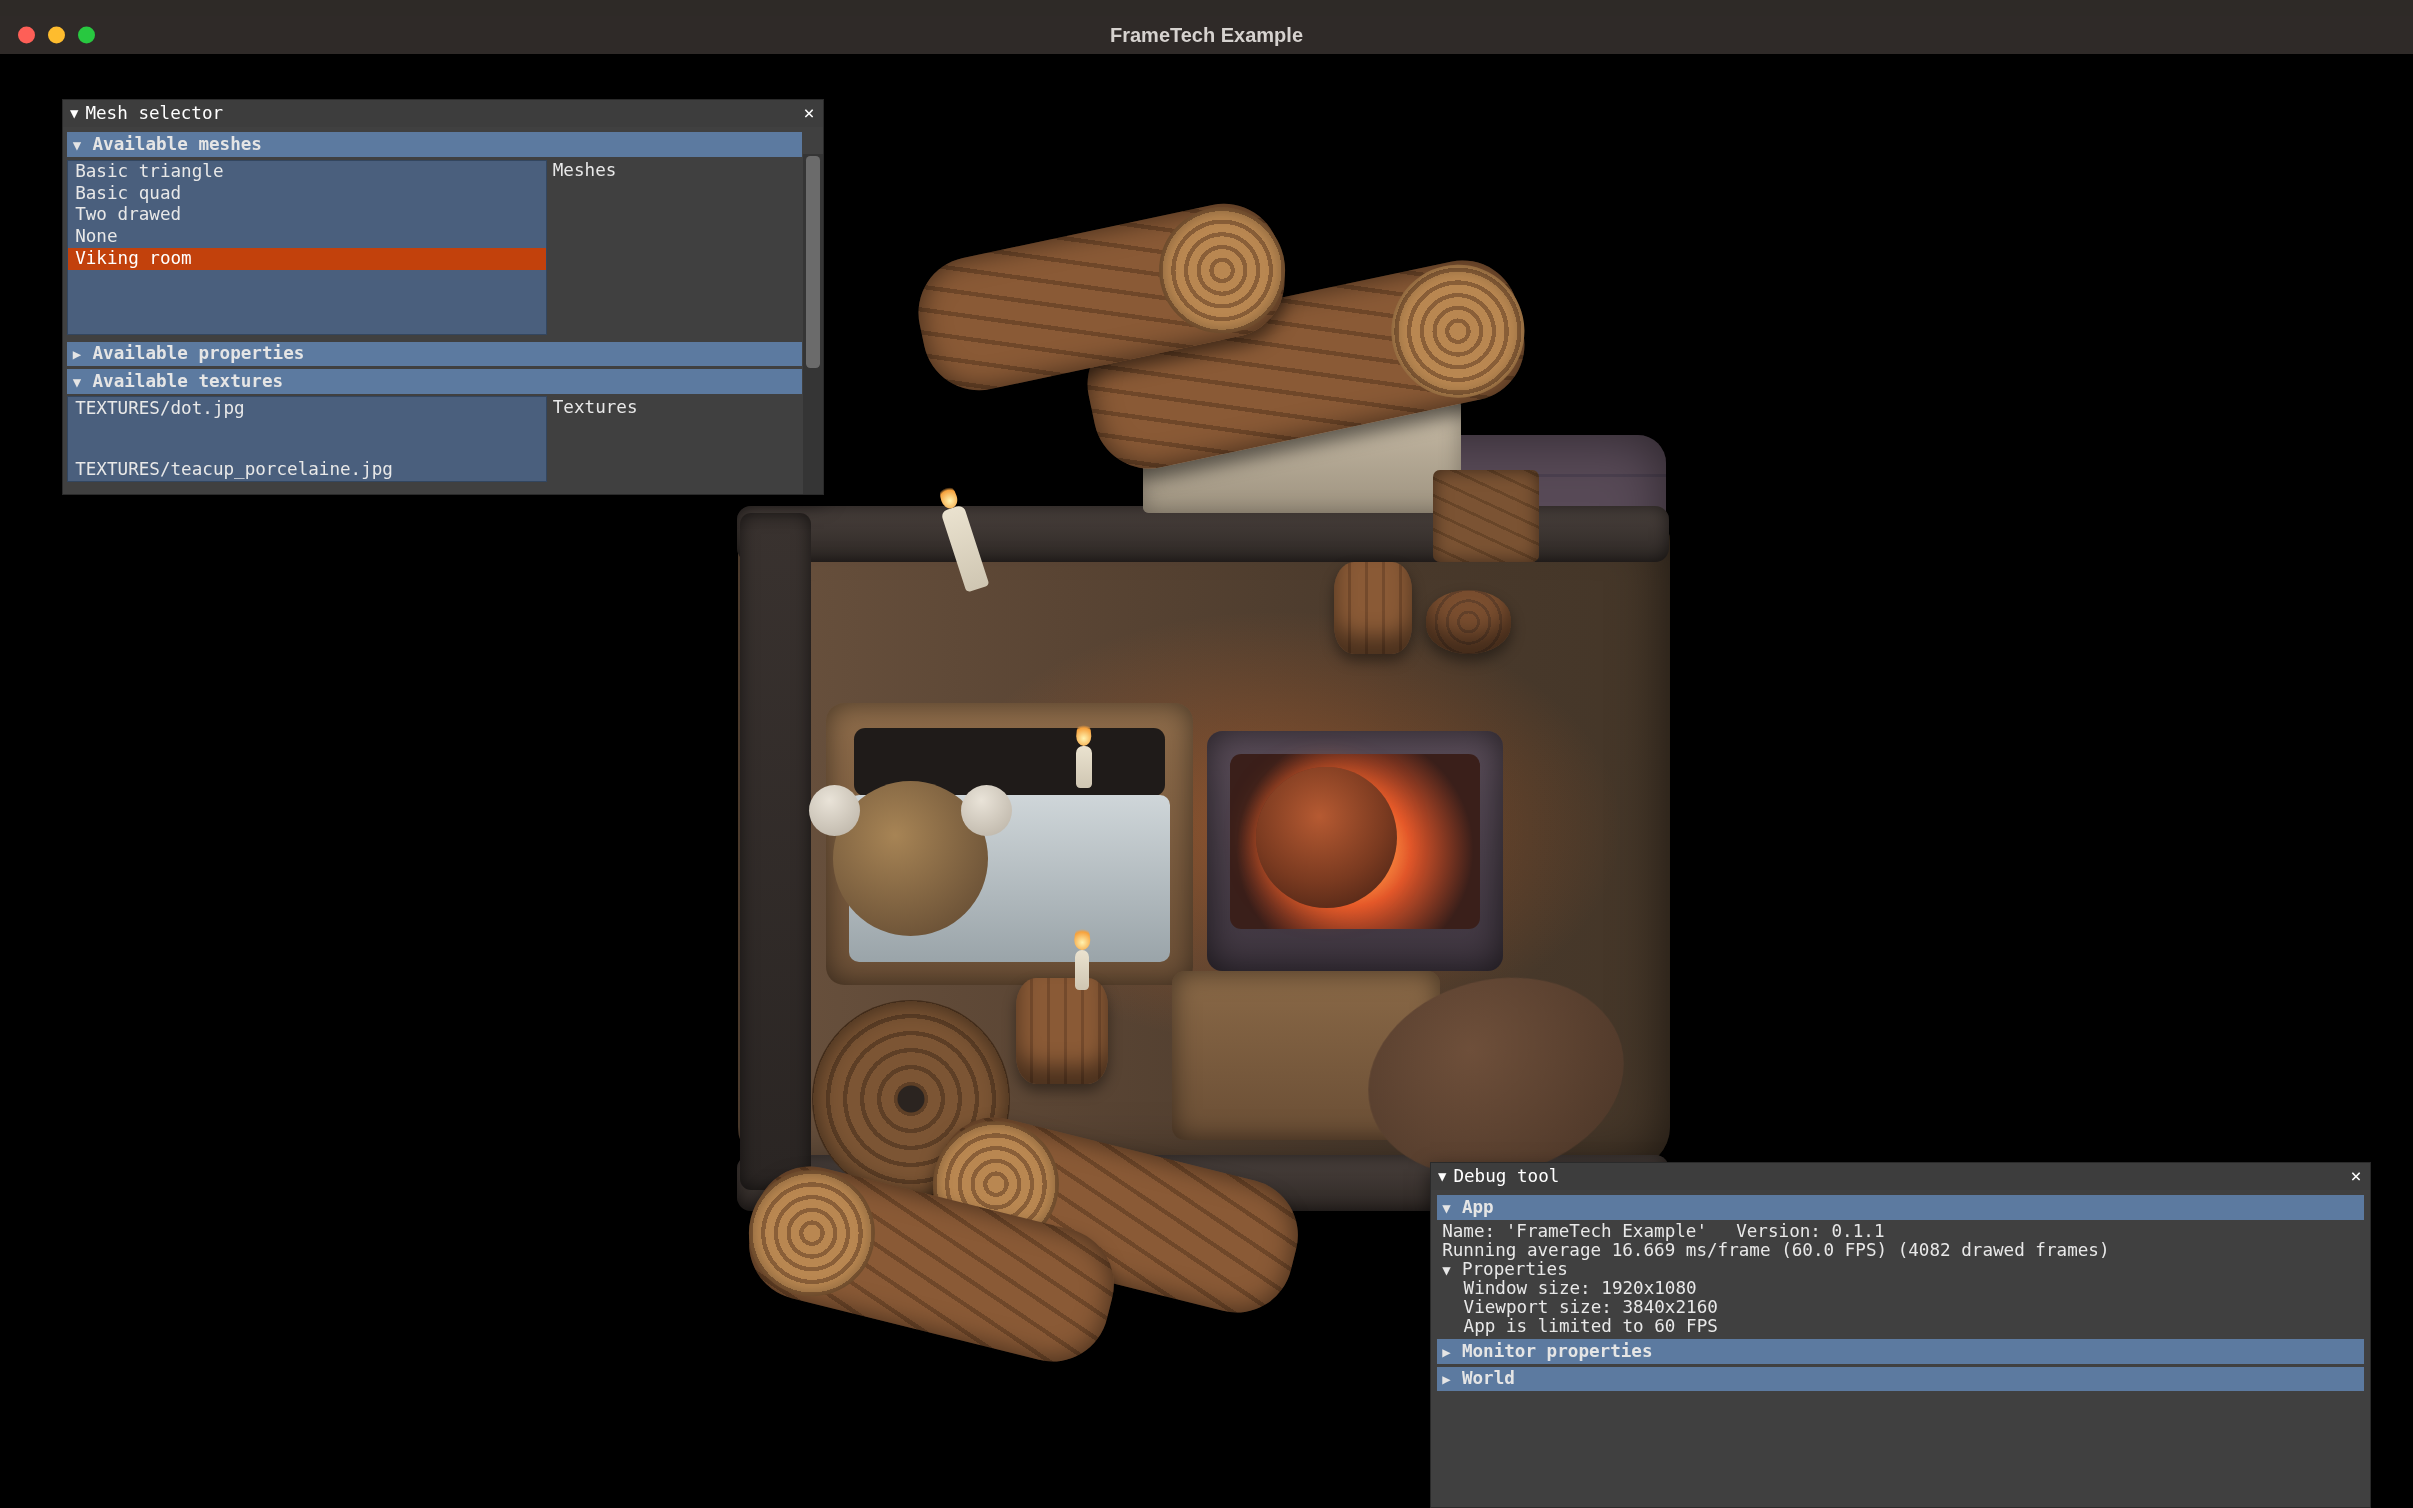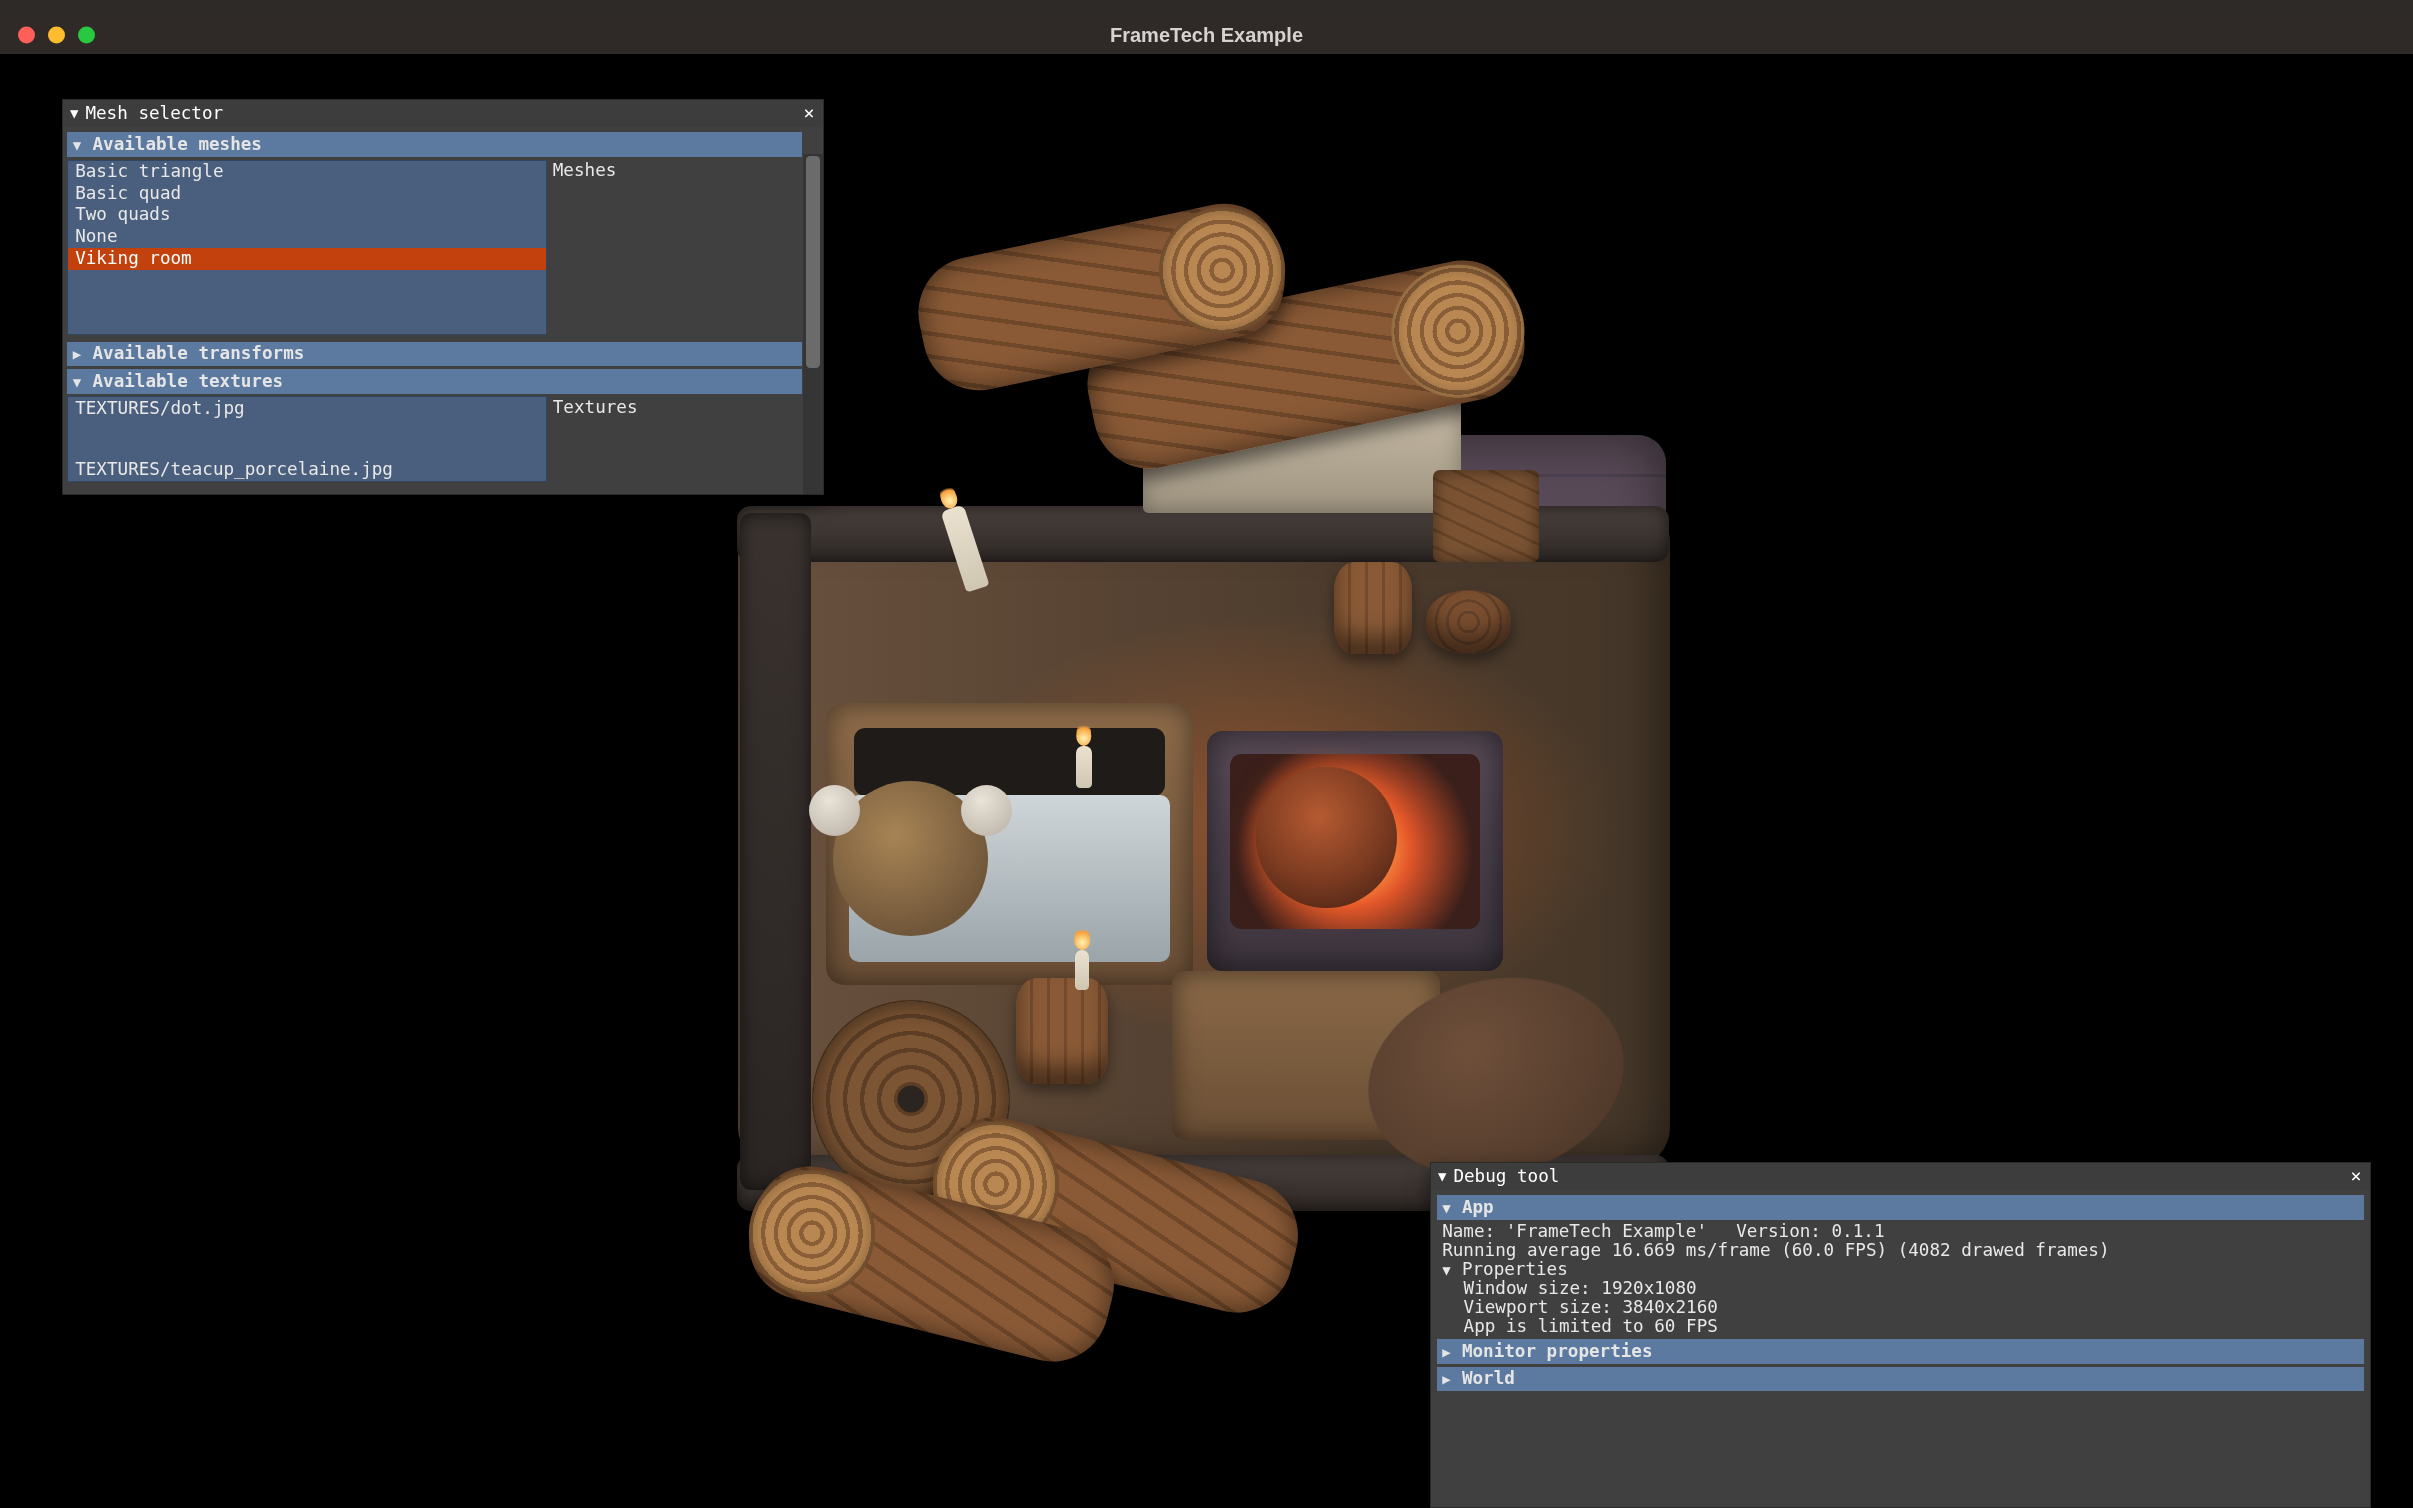--- a/index.html
+++ b/index.html
@@ -356,34 +356,34 @@
         <div class="section-header">
           <span class="arrow tri-down"></span>
           <span>Available meshes</span>
         </div>
 
         <div class="cols">
           <div class="left-col">
             <div class="listbox">
               <div class="listitem plain">Basic triangle</div>
               <div class="listitem plain">Basic quad</div>
-              <div class="listitem plain">Two quads</div>
+              <div class="listitem plain">Two drawed</div>
               <div class="listitem plain">None</div>
               <div class="listitem selected">Viking room</div>
               <div style="flex:1"></div>
             </div>
           </div>
           <div class="right-col">
             <div>Meshes</div>
           </div>
         </div>
 
         <div class="section-header">
           <span class="arrow tri-right"></span>
-          <span>Available transforms</span>
+          <span>Available properties</span>
         </div>
 
         <div class="section-header">
           <span class="arrow tri-down"></span>
           <span>Available textures</span>
         </div>
 
         <div class="cols">
           <div class="left-col">
             <div class="listbox textures">

